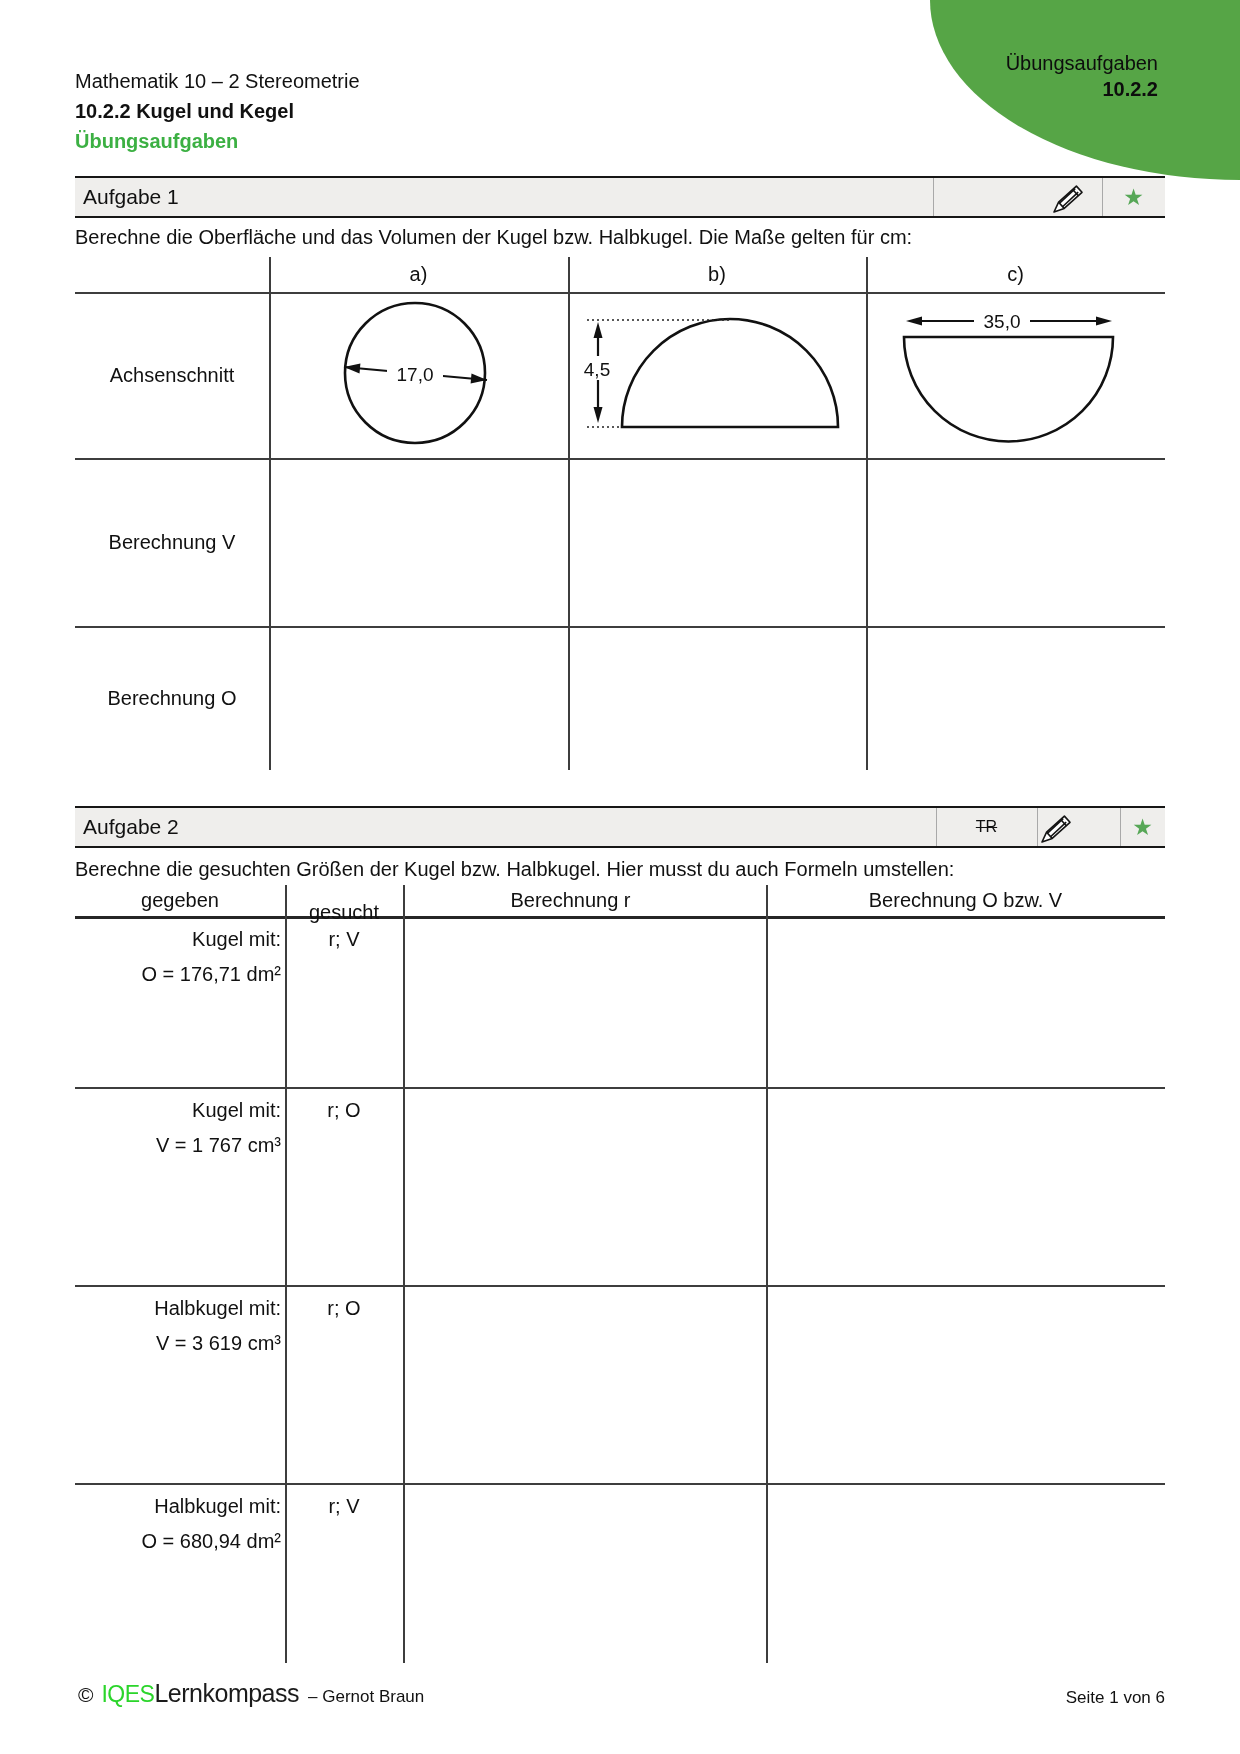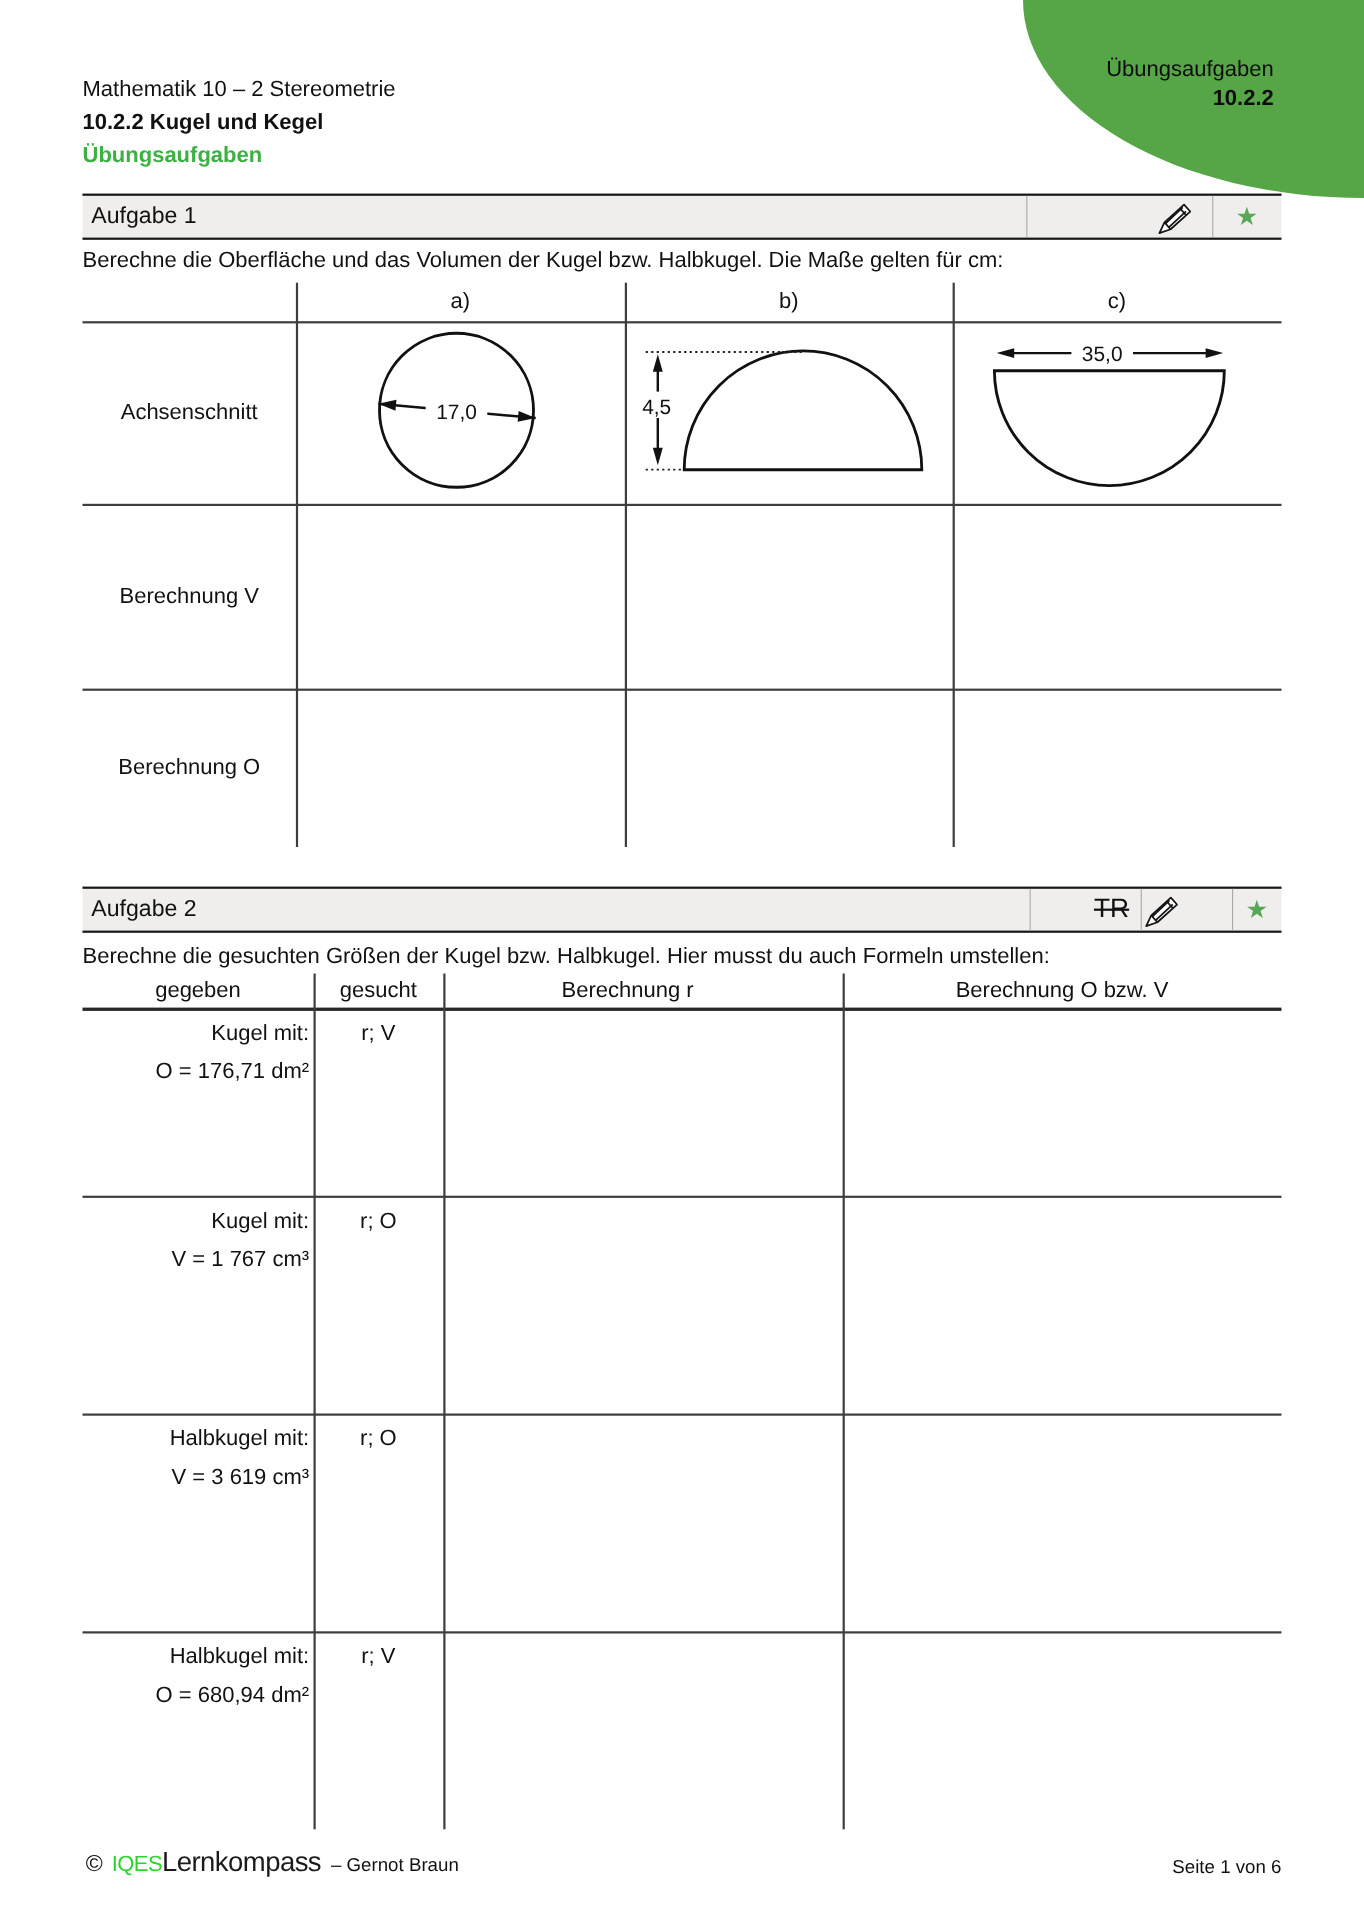--- a/index.html
+++ b/index.html
@@ -21,21 +21,21 @@
 
   
   .task-bar{left:75px;width:1090px;height:42px;background:#efeeec;
             border-top:2px solid #161616;border-bottom:2px solid #161616;
             box-sizing:border-box;z-index:2;}
   .task-title{position:absolute;left:8px;top:50%;transform:translateY(-50%);font-size:21px;}
   .bar-sep{position:absolute;top:0;bottom:0;width:1px;background:#a9a9a9;}
   .bar-star{position:absolute;top:50%;transform:translateY(-50%);text-align:center;
             font-size:23px;color:#57A757;}
   .bar-tr{position:absolute;top:50%;transform:translateY(-50%);text-align:center;
-          font-size:24px;text-decoration:line-through;margin-left:24px;}
+          font-size:16px;text-decoration:line-through;}
   .bar-pencil{position:absolute;top:3px;}
 
   .instruction{left:75px;width:1090px;font-size:20px;}
 
   
   .tbl{left:75px;width:1090px;}
   .hline{position:absolute;left:0;width:1090px;height:2px;background:#3d3d3d;}
   .hline.thick{height:3px;background:#262626;}
   .vline{position:absolute;width:2px;background:#3d3d3d;}
   .colhead{position:absolute;text-align:center;font-size:20px;line-height:31px;}
@@ -43,21 +43,21 @@
            justify-content:center;font-size:20px;text-align:center;}
   .cell-given{position:absolute;left:10px;width:196px;font-size:20px;line-height:35px;text-align:right;}
   .cell-sought{position:absolute;left:210px;width:118px;font-size:20px;line-height:35px;text-align:center;}
   .answer-cell{position:absolute;}
 
   svg text{font-family:"Liberation Sans","DejaVu Sans",sans-serif;font-size:19px;fill:#111;}
 
   
   .footer-left{left:78px;top:1679px;display:flex;align-items:baseline;}
   .footer-left .copy{font-size:21px;margin-right:8px;}
-  .footer-left .brand-g{font-size:20px;color:#2BD52B;letter-spacing:-0.5px;}
+  .footer-left .brand-g{font-size:23px;color:#2BD52B;letter-spacing:-0.5px;}
   .footer-left .brand-b{font-size:25px;color:#1b1b1b;letter-spacing:-0.5px;}
   .footer-left .author{font-size:17px;margin-left:9px;}
   .footer-right{right:75px;top:1688px;font-size:17px;}
 </style>
 </head>
 <body>
 
 <div class="page">
 
   <div class="corner-blob">
@@ -177,21 +177,21 @@
 
     <div class="hline thick" style="top:31px;"></div>
     <div class="hline" style="top:202px;"></div>
     <div class="hline" style="top:400px;"></div>
     <div class="hline" style="top:598px;"></div>
     <div class="vline" style="left:210px;top:0;height:778px;"></div>
     <div class="vline" style="left:328px;top:0;height:778px;"></div>
     <div class="vline" style="left:691px;top:0;height:778px;"></div>
 
     <div class="colhead" style="left:0;width:210px;top:0;">gegeben</div>
-    <div class="colhead" style="left:210px;width:118px;top:0;">gesucht</div>
+    <div class="colhead" style="left:210px;width:118px;top:12px;">gesucht</div>
     <div class="colhead" style="left:328px;width:335px;top:0;">Berechnung r</div>
     <div class="colhead" style="left:691px;width:399px;top:0;">Berechnung O bzw. V</div>
 
     <div class="cell-given" style="top:37px;">
       <div>Kugel mit:</div>
       <div>O = 176,71 dm²</div>
     </div>
     <div class="cell-sought" style="top:37px;">r; V</div>
     <div class="answer-cell" style="left:328px;top:31px;width:363px;height:171px;"></div>
     <div class="answer-cell" style="left:691px;top:31px;width:399px;height:171px;"></div>

